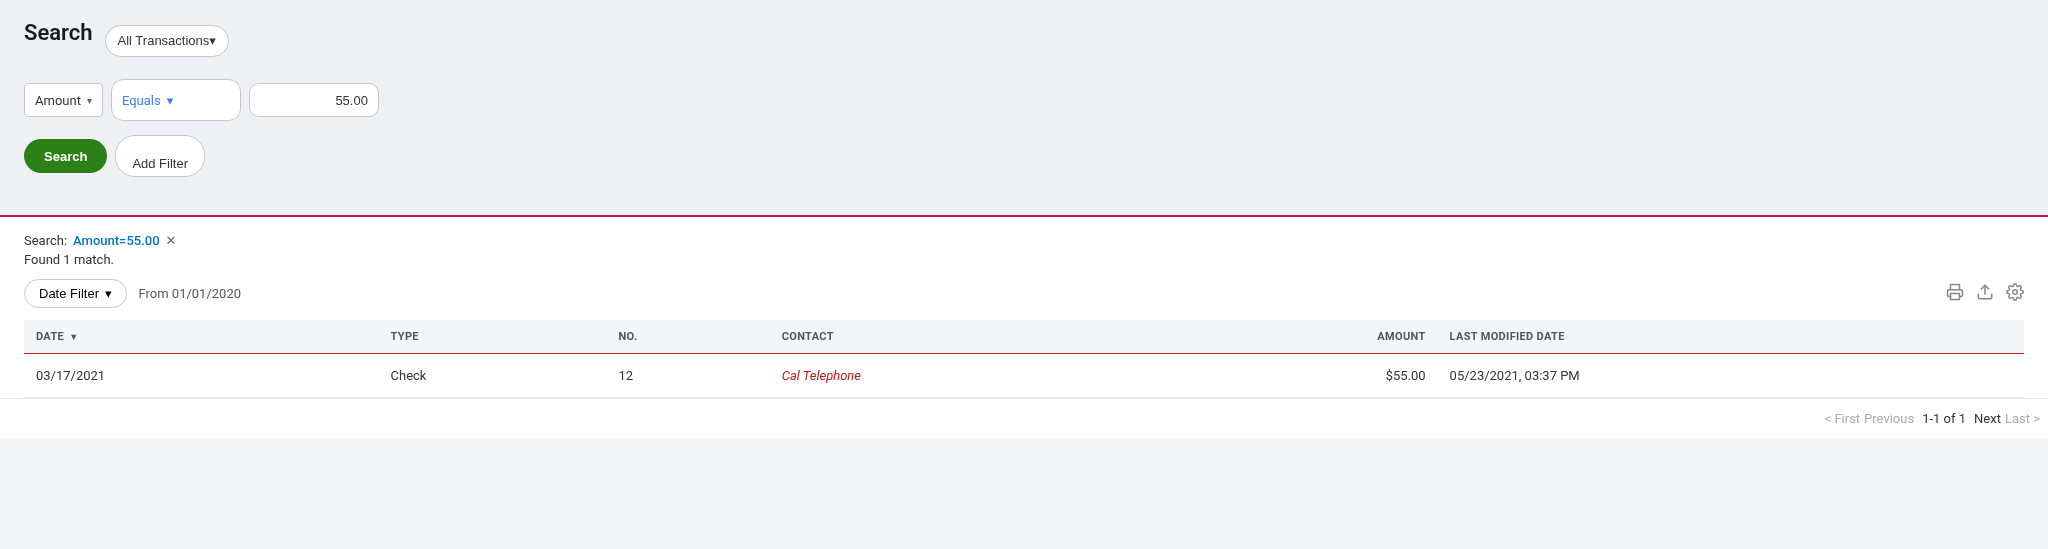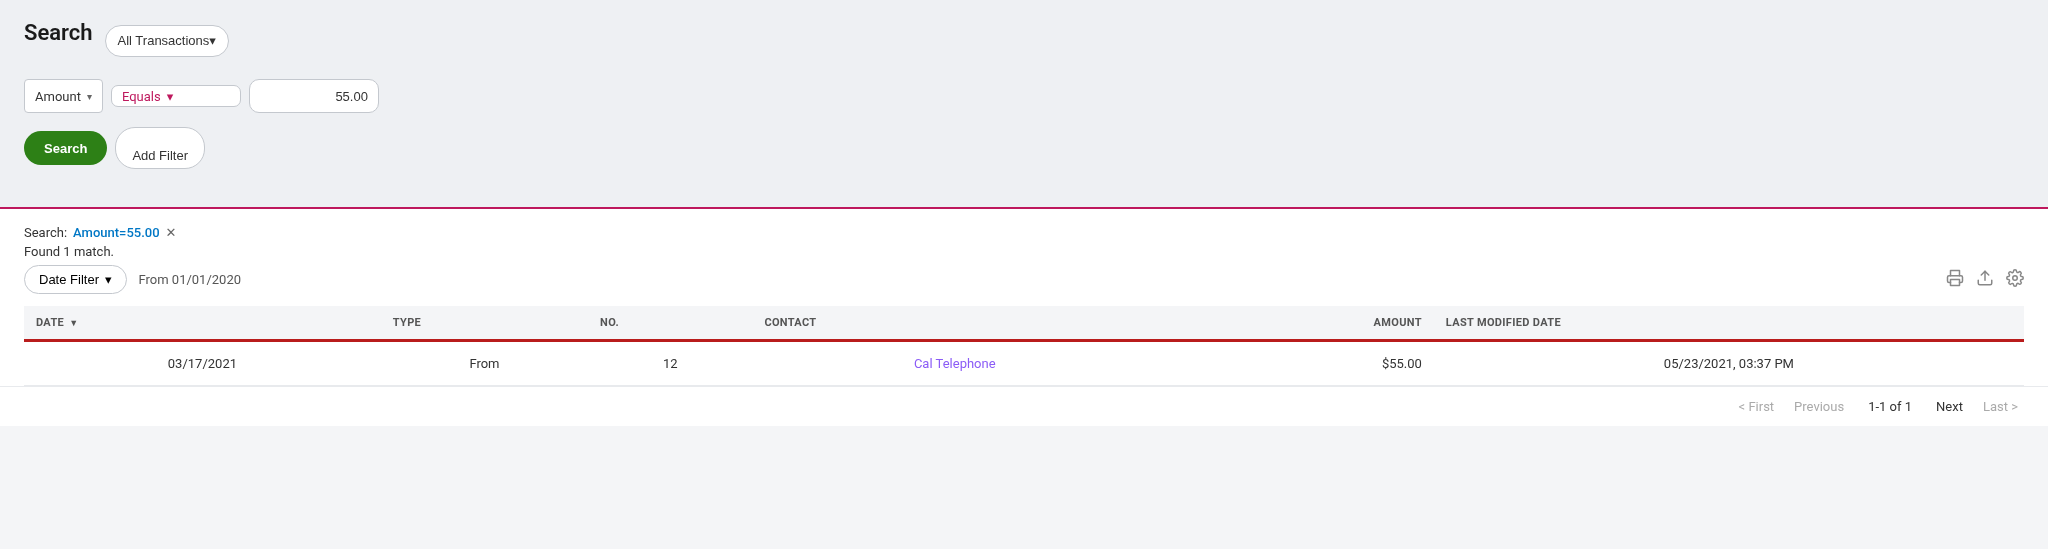--- a/index.html
+++ b/index.html
@@ -72,27 +72,27 @@
       text-align: right;
       background: #fff;
       color: #333;
     }
 
     .condition-select {
       display: flex;
       align-items: center;
       background: #fff;
       border: 1px solid #c4c8ce;
-      border-radius: 7px;
+      border-radius: 12px;
       padding: 6px 10px;
       cursor: pointer;
       gap: 6px;
       font-size: 13px;
-      color: #be185d;
-      height: 22px;
+      color: #3b82f6;
+      height: 42px;
       min-width: 130px;
     }
 
     .btn-search {
       background: #2d8016;
       color: #fff;
       border: none;
       border-radius: 20px;
       padding: 8px 20px;
       font-size: 13px;
@@ -133,21 +133,21 @@
 
     .close-tag {
       color: #666;
       cursor: pointer;
       font-size: 13px;
     }
 
     .found-match {
       font-size: 13px;
       color: #333;
-      margin-bottom: 6px;
+      margin-bottom: 12px;
     }
 
     .table-controls {
       display: flex;
       align-items: center;
       justify-content: space-between;
       margin-bottom: 12px;
     }
 
     .date-filter-btn {
@@ -191,52 +191,52 @@
     }
 
     th {
       text-align: left;
       padding: 10px 12px;
       font-size: 11px;
       font-weight: 700;
       color: #555;
       letter-spacing: 0.03em;
       text-transform: uppercase;
-      border-bottom: 3px solid #b91c1c;
+      border-bottom: 1px solid #b91c1c;
       white-space: nowrap;
     }
 
     th.right {
       text-align: right;
     }
 
     td {
       padding: 14px 12px;
       border-bottom: 1px solid #e8eaed;
       color: #333;
       vertical-align: middle;
-      text-align: center;
     }
 
     td.right {
       text-align: right;
     }
 
     .contact-link {
-      color: #8b5cf6;
+      color: #b91c1c;
       text-decoration: none;
       cursor: pointer;
+      font-style: italic;
     }
 
     .pagination {
       display: flex;
       justify-content: flex-end;
       align-items: center;
-      padding: 12px 30px;
-      gap: 20px;
+      padding: 12px 8px;
+      gap: 4px;
       font-size: 13px;
       color: #aaa;
       background: #fff;
       border-top: 1px solid #e8eaed;
     }
 
     .pagination .page-info {
       color: #333;
       margin: 0 4px;
     }
@@ -330,21 +330,21 @@
         <th>TYPE</th>
         <th>NO.</th>
         <th>CONTACT</th>
         <th class="right">AMOUNT</th>
         <th>LAST MODIFIED DATE</th>
       </tr>
     </thead>
     <tbody id="table-body">
     <tr>
       <td>03/17/2021</td>
-      <td>From</td>
+      <td>Check</td>
       <td>12</td>
       <td><a class="contact-link">Cal Telephone</a></td>
       <td class="right">$55.00</td>
       <td>05/23/2021, 03:37 PM</td>
     </tr>
       </tbody>
   </table>
 </div>
 
 <div class="pagination">

